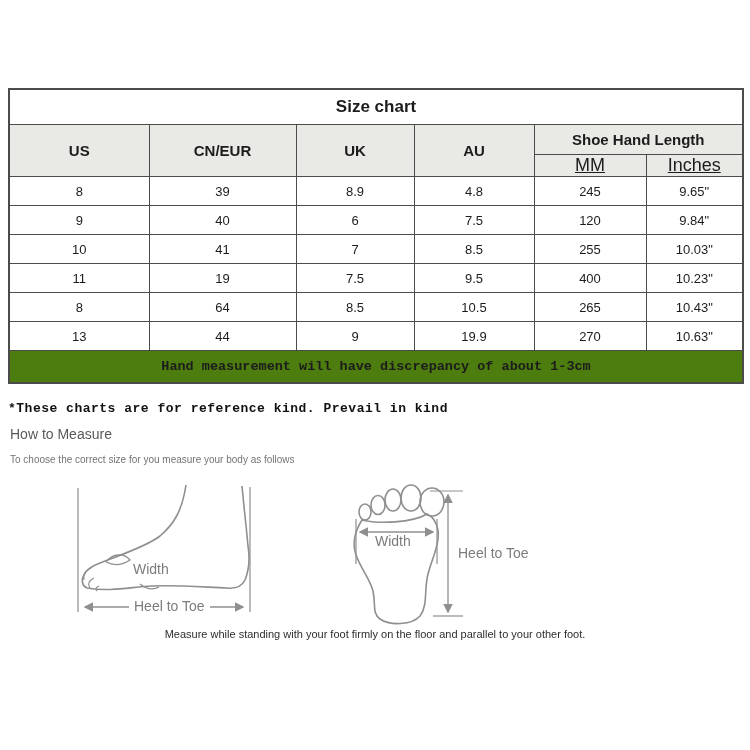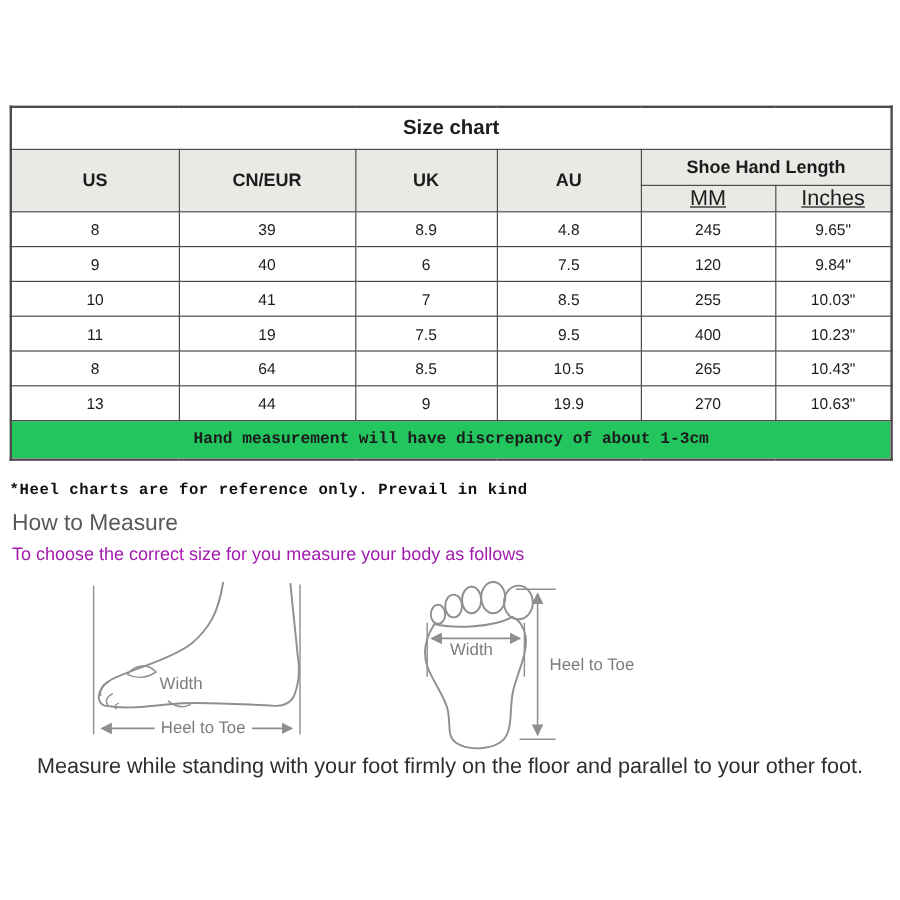--- a/index.html
+++ b/index.html
@@ -17,34 +17,34 @@
   }
   .title-row td { height:34px; font-size:17px; font-weight:bold; background:#ffffff; }
   .hdr th { background:#e9e9e6; }
   .hdr-main th { height:29px; font-size:15px; font-weight:bold; }
   .hdr-sub th { height:21px; font-size:18px; font-weight:normal;text-decoration:underline; }
   .hdr-span { font-size:14.5px; font-weight:bold; }
   .data-row td { height:28px; font-size:13px; background:#ffffff; }
   .note-row td {
     height:31px; font-size:13.5px; font-weight:bold;
     font-family:"Liberation Mono","DejaVu Sans Mono",monospace;
-    background:#22c55e; letter-spacing:0px;
+    background:#4d7c0f; letter-spacing:0px;
   }
 
   
   .disclaimer {
     position:absolute; left:8px; top:401px;
     font-family:"Liberation Mono","DejaVu Sans Mono",monospace;
     font-weight:bold; font-size:13px; color:#111; letter-spacing:0.5px;
   }
-  .htm-heading { position:absolute; left:10px; top:426px; font-size:19px; color:#595959; }
-  .htm-subtitle { position:absolute; left:10px; top:454px; font-size:15px; color:#a21caf; }
+  .htm-heading { position:absolute; left:10px; top:426px; font-size:14px; color:#595959; }
+  .htm-subtitle { position:absolute; left:10px; top:454px; font-size:10px; color:#737373; }
   .caption {
     position:absolute; left:0; top:628px; width:750px; text-align:center;
-    font-size:18px; color:#2e2e2e;
+    font-size:11px; color:#2e2e2e;
   }
 
   
   .diagram-svg { position:absolute; left:0; top:475px; }
   .diag-label {
     position:absolute; font-size:14px; color:#7c7c7c; white-space:nowrap; line-height:15px;
   }
   .masked { background:#ffffff; padding:0 5px; }
 </style>
 </head>
@@ -123,21 +123,21 @@
       <td>270</td>
       <td>10.63"</td>
     </tr>
 
     <tr class="note-row">
       <td colspan="6">Hand measurement will have discrepancy of about 1-3cm</td>
     </tr>
   </tbody>
 </table>
 
-<div class="disclaimer">*Heel charts are for reference only. Prevail in kind</div>
+<div class="disclaimer">*These charts are for reference kind. Prevail in kind</div>
 <div class="htm-heading">How to Measure</div>
 <div class="htm-subtitle">To choose the correct size for you measure your body as follows</div>
 
 <svg class="diagram-svg" width="750" height="155" viewBox="0 0 750 155" fill="none">
   <defs>
     <marker id="arr" viewBox="0 0 10 10" refX="8.5" refY="5" markerWidth="7.5" markerHeight="7.5" orient="auto-start-reverse">
       <path d="M0,0 L10,5 L0,10 z" fill="#8f8f8f"></path>
     </marker>
   </defs>
 

